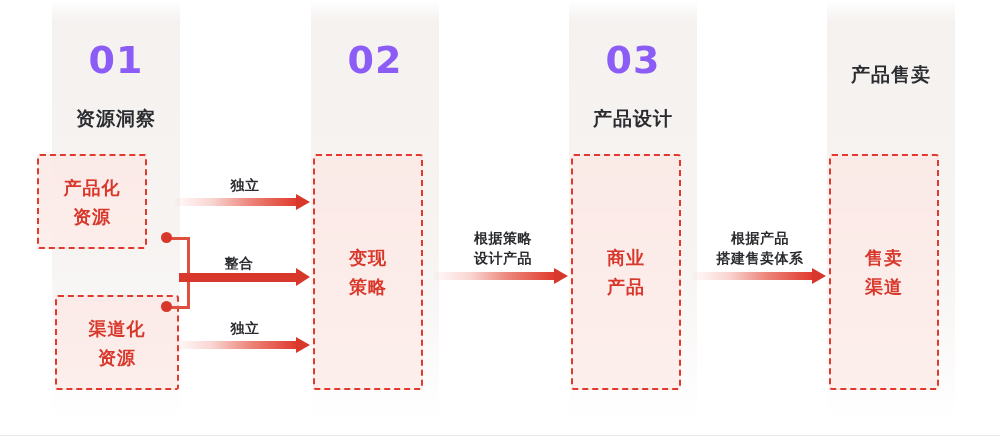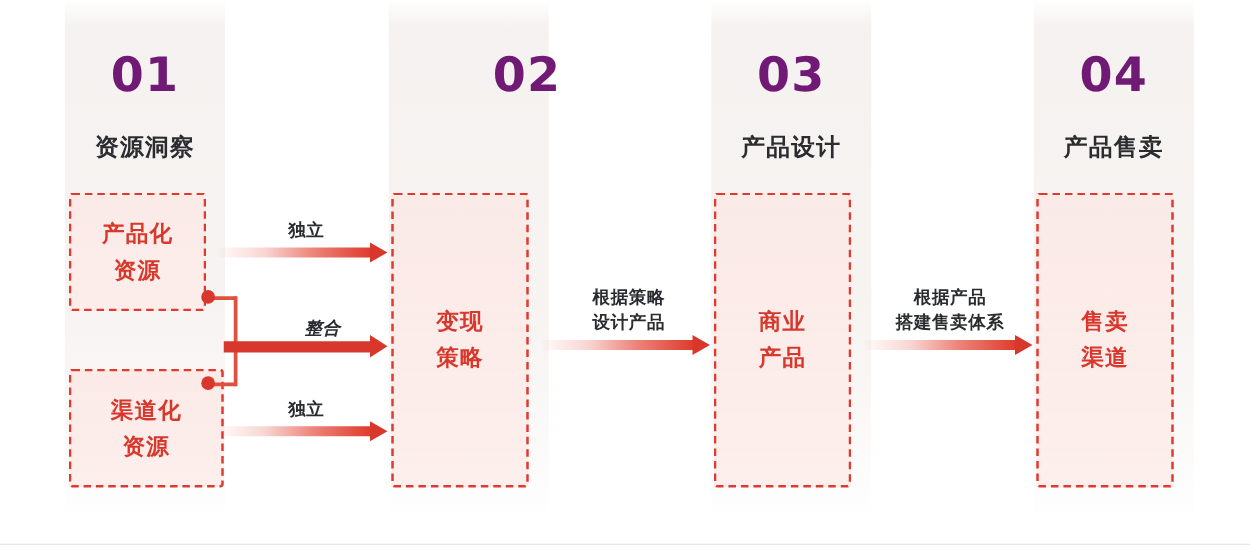--- a/index.html
+++ b/index.html
@@ -45,21 +45,21 @@
   .stage-head {
     position: absolute;
     text-align: center;
     color: #27282c;
   }
   .stage-num {
     font-size: 38px;
     font-weight: 700;
     letter-spacing: 1px;
     line-height: 44px;
-    color: #701a75;
+    color: #8b5cf6;
   }
   .stage-name {
     font-size: 19px;
     font-weight: 700;
     line-height: 28px;
     margin-top: 22px;
     color: #2b2c30;
     letter-spacing: 1px;
   }
 
@@ -178,33 +178,32 @@
 
   <div class="col-panel" style="left:52px;  width:128px;"></div>
   <div class="col-panel" style="left:311px; width:128px;"></div>
   <div class="col-panel" style="left:569px; width:128px;"></div>
   <div class="col-panel" style="left:827px; width:128px;"></div>
 
   <div class="stage-head" style="left:42px; top:38px; width:148px;">
     <div class="stage-num">01</div>
     <div class="stage-name">资源洞察</div>
   </div>
-  <div class="stage-head" style="left:301px; top:38px; width:148px;text-align:right;">
+  <div class="stage-head" style="left:301px; top:38px; width:148px;">
     <div class="stage-num">02</div>
   </div>
   <div class="stage-head" style="left:559px; top:38px; width:148px;">
     <div class="stage-num">03</div>
     <div class="stage-name">产品设计</div>
   </div>
   <div class="stage-head" style="left:817px; top:38px; width:148px;">
-    <div class="stage-num">04</div>
     <div class="stage-name">产品售卖</div>
   </div>
 
-  <div class="node" style="left:55px; top:154px; width:110px; height:95px;align-items:center;">
+  <div class="node" style="left:37px; top:154px; width:110px; height:95px;align-items:center;">
     <div class="node-label">产品化
 资源</div>
   </div>
 
   <div class="node" style="left:55px; top:295px; width:124px; height:95px;">
     <div class="node-label">渠道化
 资源</div>
   </div>
 
   <div class="bracket" style="left:161px; top:233px; width:40px; height:90px;">
@@ -214,21 +213,21 @@
     <div class="dot top"></div>
     <div class="dot bot"></div>
   </div>
 
   <div class="arrow-caption" style="left:185px; top:175px; width:120px;">独立</div>
   <div class="arrow fade" style="left:175px; top:198px; width:135px;">
     <div class="shaft"></div>
     <div class="head"></div>
   </div>
 
-  <div class="arrow-caption" style="left:198px; top:253px; width:120px;font-style:italic;">整合</div>
+  <div class="arrow-caption" style="left:179px; top:253px; width:120px;">整合</div>
   <div class="arrow solid thick" style="left:179px; top:273px; width:131px;">
     <div class="shaft"></div>
     <div class="head"></div>
   </div>
 
   <div class="arrow-caption" style="left:185px; top:318px; width:120px;">独立</div>
   <div class="arrow fade" style="left:175px; top:341px; width:135px;">
     <div class="shaft"></div>
     <div class="head"></div>
   </div>

